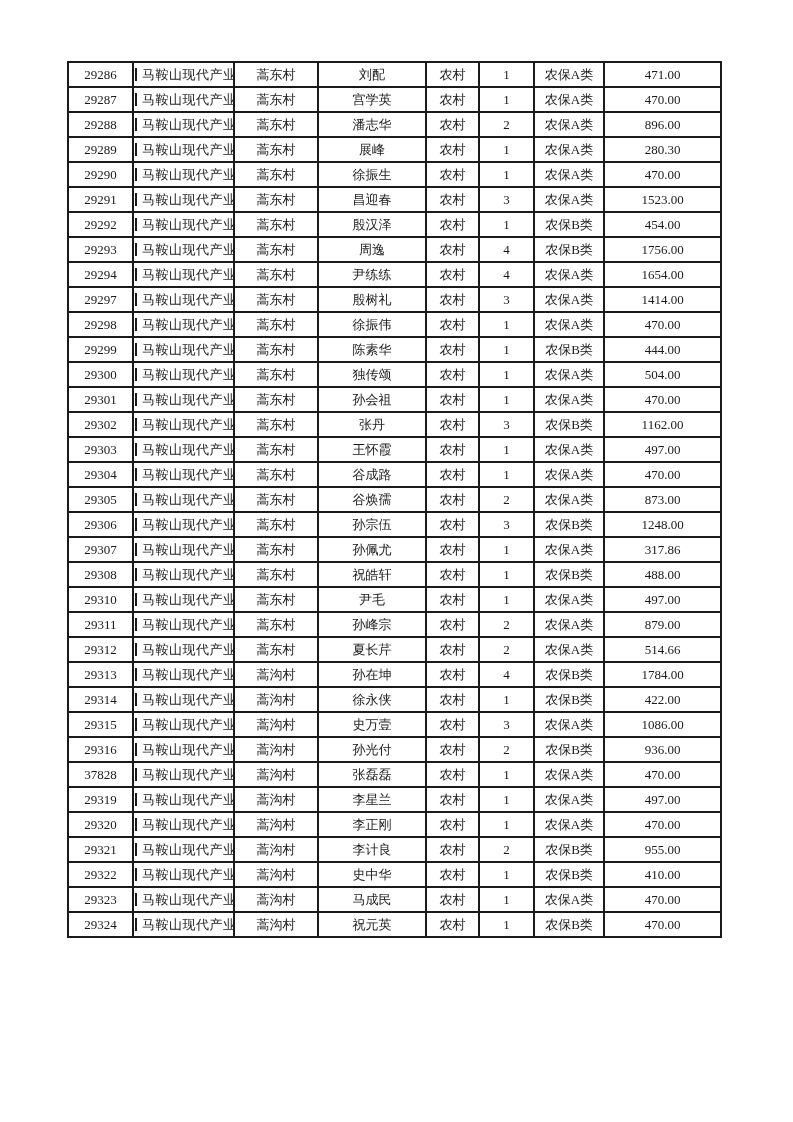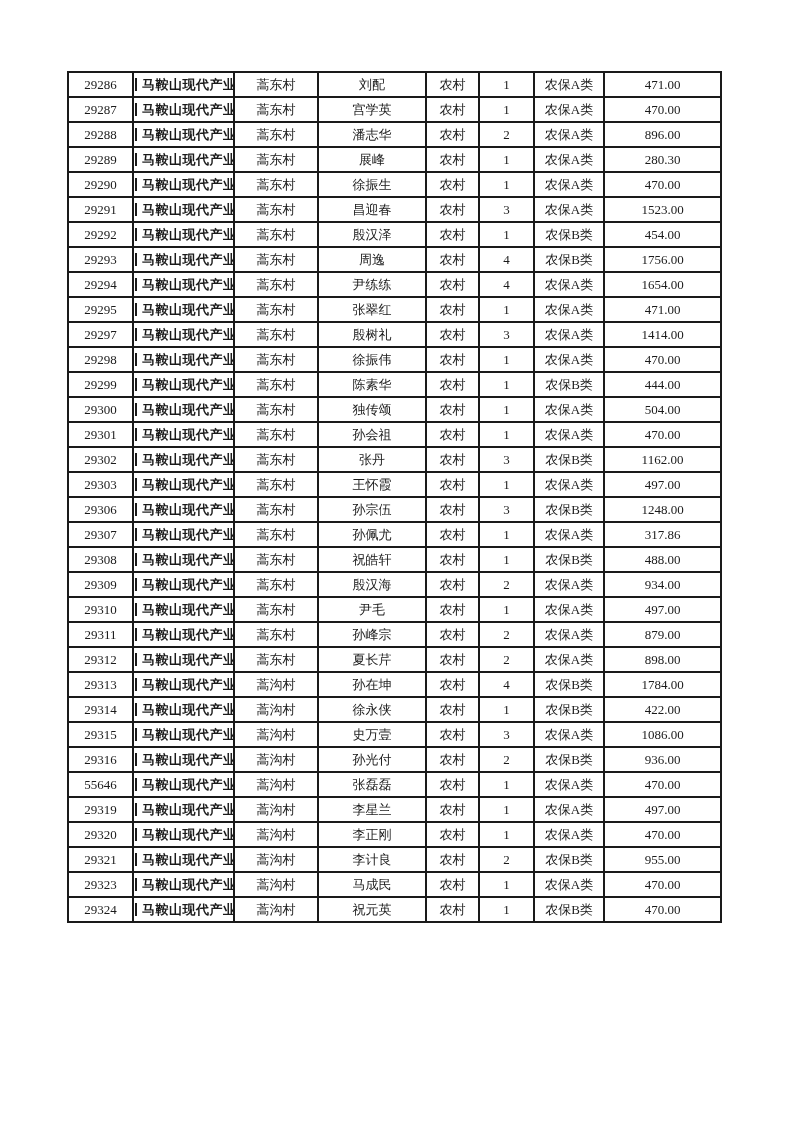--- a/index.html
+++ b/index.html
@@ -11,21 +11,21 @@
     height: 1122px;
     background: #ffffff;
     position: relative;
     overflow: hidden;
     font-family: "Liberation Serif", "DejaVu Serif", serif;
     color: #1a1a1a;
   }
   .doc-table {
     position: absolute;
     left: 67px;
-    top: 71px;
+    top: 61px;
     border-collapse: separate;
     border-spacing: 0;
     table-layout: fixed;
     width: 653px;
     border: 1px solid #1a1a1a;
   }
   .doc-table td {
     border: 1px solid #1a1a1a;
     box-sizing: border-box;
     height: 25px;
@@ -42,21 +42,20 @@
   col.c-org     { width: 101px; }
   col.c-village { width: 84px; }
   col.c-name    { width: 108px; }
   col.c-res     { width: 53px; }
   col.c-count   { width: 55px; }
   col.c-type    { width: 70px; }
   col.c-amount  { width: 117px; }
 
   td.c-org {
     text-align: left;
-    font-weight: bold;
   }
   .org-wrap {
     display: flex;
     align-items: center;
     overflow: hidden;
     white-space: nowrap;
     padding-left: 1px;
   }
   .frag {
     flex: 0 0 auto;
@@ -223,35 +222,20 @@
           </span>
     </td>
     <td class="c-village">蒿东村</td>
     <td class="c-name">尹练练</td>
     <td class="c-res">农村</td>
     <td class="c-count">4</td>
     <td class="c-type">农保A类</td>
     <td class="c-amount">1654.00</td>
   </tr>
 
-  <tr>
-    <td class="c-id">29295</td>
-    <td class="c-org">
-      <span class="org-wrap">
-            <span class="frag"></span>
-            <span class="org-text">马鞍山现代产业</span>
-          </span>
-    </td>
-    <td class="c-village">蒿东村</td>
-    <td class="c-name">张翠红</td>
-    <td class="c-res">农村</td>
-    <td class="c-count">1</td>
-    <td class="c-type">农保A类</td>
-    <td class="c-amount">471.00</td>
-  </tr>
 
 
   <tr>
     <td class="c-id">29297</td>
     <td class="c-org">
       <span class="org-wrap">
             <span class="frag"></span>
             <span class="org-text">马鞍山现代产业</span>
           </span>
     </td>
@@ -352,21 +336,51 @@
           </span>
     </td>
     <td class="c-village">蒿东村</td>
     <td class="c-name">王怀霞</td>
     <td class="c-res">农村</td>
     <td class="c-count">1</td>
     <td class="c-type">农保A类</td>
     <td class="c-amount">497.00</td>
   </tr>
 
-
+  <tr>
+    <td class="c-id">29304</td>
+    <td class="c-org">
+      <span class="org-wrap">
+            <span class="frag"></span>
+            <span class="org-text">马鞍山现代产业</span>
+          </span>
+    </td>
+    <td class="c-village">蒿东村</td>
+    <td class="c-name">谷成路</td>
+    <td class="c-res">农村</td>
+    <td class="c-count">1</td>
+    <td class="c-type">农保A类</td>
+    <td class="c-amount">470.00</td>
+  </tr>
+
+  <tr>
+    <td class="c-id">29305</td>
+    <td class="c-org">
+      <span class="org-wrap">
+            <span class="frag"></span>
+            <span class="org-text">马鞍山现代产业</span>
+          </span>
+    </td>
+    <td class="c-village">蒿东村</td>
+    <td class="c-name">谷焕孺</td>
+    <td class="c-res">农村</td>
+    <td class="c-count">2</td>
+    <td class="c-type">农保A类</td>
+    <td class="c-amount">873.00</td>
+  </tr>
 
   <tr>
     <td class="c-id">29306</td>
     <td class="c-org">
       <span class="org-wrap">
             <span class="frag"></span>
             <span class="org-text">马鞍山现代产业</span>
           </span>
     </td>
     <td class="c-village">蒿东村</td>
@@ -402,213 +416,213 @@
           </span>
     </td>
     <td class="c-village">蒿东村</td>
     <td class="c-name">祝皓轩</td>
     <td class="c-res">农村</td>
     <td class="c-count">1</td>
     <td class="c-type">农保B类</td>
     <td class="c-amount">488.00</td>
   </tr>
 
-  <tr>
-    <td class="c-id">29309</td>
-    <td class="c-org">
-      <span class="org-wrap">
-            <span class="frag"></span>
-            <span class="org-text">马鞍山现代产业</span>
-          </span>
-    </td>
-    <td class="c-village">蒿东村</td>
-    <td class="c-name">殷汉海</td>
+
+  <tr>
+    <td class="c-id">29310</td>
+    <td class="c-org">
+      <span class="org-wrap">
+            <span class="frag"></span>
+            <span class="org-text">马鞍山现代产业</span>
+          </span>
+    </td>
+    <td class="c-village">蒿东村</td>
+    <td class="c-name">尹毛</td>
+    <td class="c-res">农村</td>
+    <td class="c-count">1</td>
+    <td class="c-type">农保A类</td>
+    <td class="c-amount">497.00</td>
+  </tr>
+
+  <tr>
+    <td class="c-id">29311</td>
+    <td class="c-org">
+      <span class="org-wrap">
+            <span class="frag"></span>
+            <span class="org-text">马鞍山现代产业</span>
+          </span>
+    </td>
+    <td class="c-village">蒿东村</td>
+    <td class="c-name">孙峰宗</td>
     <td class="c-res">农村</td>
     <td class="c-count">2</td>
     <td class="c-type">农保A类</td>
-    <td class="c-amount">934.00</td>
-  </tr>
-
-  <tr>
-    <td class="c-id">29310</td>
-    <td class="c-org">
-      <span class="org-wrap">
-            <span class="frag"></span>
-            <span class="org-text">马鞍山现代产业</span>
-          </span>
-    </td>
-    <td class="c-village">蒿东村</td>
-    <td class="c-name">尹毛</td>
+    <td class="c-amount">879.00</td>
+  </tr>
+
+  <tr>
+    <td class="c-id">29312</td>
+    <td class="c-org">
+      <span class="org-wrap">
+            <span class="frag"></span>
+            <span class="org-text">马鞍山现代产业</span>
+          </span>
+    </td>
+    <td class="c-village">蒿东村</td>
+    <td class="c-name">夏长芹</td>
+    <td class="c-res">农村</td>
+    <td class="c-count">2</td>
+    <td class="c-type">农保A类</td>
+    <td class="c-amount">514.66</td>
+  </tr>
+
+  <tr>
+    <td class="c-id">29313</td>
+    <td class="c-org">
+      <span class="org-wrap">
+            <span class="frag"></span>
+            <span class="org-text">马鞍山现代产业</span>
+          </span>
+    </td>
+    <td class="c-village">蒿沟村</td>
+    <td class="c-name">孙在坤</td>
+    <td class="c-res">农村</td>
+    <td class="c-count">4</td>
+    <td class="c-type">农保B类</td>
+    <td class="c-amount">1784.00</td>
+  </tr>
+
+  <tr>
+    <td class="c-id">29314</td>
+    <td class="c-org">
+      <span class="org-wrap">
+            <span class="frag"></span>
+            <span class="org-text">马鞍山现代产业</span>
+          </span>
+    </td>
+    <td class="c-village">蒿沟村</td>
+    <td class="c-name">徐永侠</td>
+    <td class="c-res">农村</td>
+    <td class="c-count">1</td>
+    <td class="c-type">农保B类</td>
+    <td class="c-amount">422.00</td>
+  </tr>
+
+  <tr>
+    <td class="c-id">29315</td>
+    <td class="c-org">
+      <span class="org-wrap">
+            <span class="frag"></span>
+            <span class="org-text">马鞍山现代产业</span>
+          </span>
+    </td>
+    <td class="c-village">蒿沟村</td>
+    <td class="c-name">史万壹</td>
+    <td class="c-res">农村</td>
+    <td class="c-count">3</td>
+    <td class="c-type">农保A类</td>
+    <td class="c-amount">1086.00</td>
+  </tr>
+
+  <tr>
+    <td class="c-id">29316</td>
+    <td class="c-org">
+      <span class="org-wrap">
+            <span class="frag"></span>
+            <span class="org-text">马鞍山现代产业</span>
+          </span>
+    </td>
+    <td class="c-village">蒿沟村</td>
+    <td class="c-name">孙光付</td>
+    <td class="c-res">农村</td>
+    <td class="c-count">2</td>
+    <td class="c-type">农保B类</td>
+    <td class="c-amount">936.00</td>
+  </tr>
+
+
+  <tr>
+    <td class="c-id">37828</td>
+    <td class="c-org">
+      <span class="org-wrap">
+            <span class="frag"></span>
+            <span class="org-text">马鞍山现代产业</span>
+          </span>
+    </td>
+    <td class="c-village">蒿沟村</td>
+    <td class="c-name">张磊磊</td>
+    <td class="c-res">农村</td>
+    <td class="c-count">1</td>
+    <td class="c-type">农保A类</td>
+    <td class="c-amount">470.00</td>
+  </tr>
+
+  <tr>
+    <td class="c-id">29319</td>
+    <td class="c-org">
+      <span class="org-wrap">
+            <span class="frag"></span>
+            <span class="org-text">马鞍山现代产业</span>
+          </span>
+    </td>
+    <td class="c-village">蒿沟村</td>
+    <td class="c-name">李星兰</td>
     <td class="c-res">农村</td>
     <td class="c-count">1</td>
     <td class="c-type">农保A类</td>
     <td class="c-amount">497.00</td>
   </tr>
 
   <tr>
-    <td class="c-id">29311</td>
-    <td class="c-org">
-      <span class="org-wrap">
-            <span class="frag"></span>
-            <span class="org-text">马鞍山现代产业</span>
-          </span>
-    </td>
-    <td class="c-village">蒿东村</td>
-    <td class="c-name">孙峰宗</td>
+    <td class="c-id">29320</td>
+    <td class="c-org">
+      <span class="org-wrap">
+            <span class="frag"></span>
+            <span class="org-text">马鞍山现代产业</span>
+          </span>
+    </td>
+    <td class="c-village">蒿沟村</td>
+    <td class="c-name">李正刚</td>
+    <td class="c-res">农村</td>
+    <td class="c-count">1</td>
+    <td class="c-type">农保A类</td>
+    <td class="c-amount">470.00</td>
+  </tr>
+
+  <tr>
+    <td class="c-id">29321</td>
+    <td class="c-org">
+      <span class="org-wrap">
+            <span class="frag"></span>
+            <span class="org-text">马鞍山现代产业</span>
+          </span>
+    </td>
+    <td class="c-village">蒿沟村</td>
+    <td class="c-name">李计良</td>
     <td class="c-res">农村</td>
     <td class="c-count">2</td>
-    <td class="c-type">农保A类</td>
-    <td class="c-amount">879.00</td>
-  </tr>
-
-  <tr>
-    <td class="c-id">29312</td>
-    <td class="c-org">
-      <span class="org-wrap">
-            <span class="frag"></span>
-            <span class="org-text">马鞍山现代产业</span>
-          </span>
-    </td>
-    <td class="c-village">蒿东村</td>
-    <td class="c-name">夏长芹</td>
-    <td class="c-res">农村</td>
-    <td class="c-count">2</td>
-    <td class="c-type">农保A类</td>
-    <td class="c-amount">898.00</td>
-  </tr>
-
-  <tr>
-    <td class="c-id">29313</td>
-    <td class="c-org">
-      <span class="org-wrap">
-            <span class="frag"></span>
-            <span class="org-text">马鞍山现代产业</span>
-          </span>
-    </td>
-    <td class="c-village">蒿沟村</td>
-    <td class="c-name">孙在坤</td>
-    <td class="c-res">农村</td>
-    <td class="c-count">4</td>
-    <td class="c-type">农保B类</td>
-    <td class="c-amount">1784.00</td>
-  </tr>
-
-  <tr>
-    <td class="c-id">29314</td>
-    <td class="c-org">
-      <span class="org-wrap">
-            <span class="frag"></span>
-            <span class="org-text">马鞍山现代产业</span>
-          </span>
-    </td>
-    <td class="c-village">蒿沟村</td>
-    <td class="c-name">徐永侠</td>
-    <td class="c-res">农村</td>
-    <td class="c-count">1</td>
-    <td class="c-type">农保B类</td>
-    <td class="c-amount">422.00</td>
-  </tr>
-
-  <tr>
-    <td class="c-id">29315</td>
-    <td class="c-org">
-      <span class="org-wrap">
-            <span class="frag"></span>
-            <span class="org-text">马鞍山现代产业</span>
-          </span>
-    </td>
-    <td class="c-village">蒿沟村</td>
-    <td class="c-name">史万壹</td>
-    <td class="c-res">农村</td>
-    <td class="c-count">3</td>
-    <td class="c-type">农保A类</td>
-    <td class="c-amount">1086.00</td>
-  </tr>
-
-  <tr>
-    <td class="c-id">29316</td>
-    <td class="c-org">
-      <span class="org-wrap">
-            <span class="frag"></span>
-            <span class="org-text">马鞍山现代产业</span>
-          </span>
-    </td>
-    <td class="c-village">蒿沟村</td>
-    <td class="c-name">孙光付</td>
-    <td class="c-res">农村</td>
-    <td class="c-count">2</td>
-    <td class="c-type">农保B类</td>
-    <td class="c-amount">936.00</td>
-  </tr>
-
-
-  <tr>
-    <td class="c-id">55646</td>
-    <td class="c-org">
-      <span class="org-wrap">
-            <span class="frag"></span>
-            <span class="org-text">马鞍山现代产业</span>
-          </span>
-    </td>
-    <td class="c-village">蒿沟村</td>
-    <td class="c-name">张磊磊</td>
-    <td class="c-res">农村</td>
-    <td class="c-count">1</td>
-    <td class="c-type">农保A类</td>
-    <td class="c-amount">470.00</td>
-  </tr>
-
-  <tr>
-    <td class="c-id">29319</td>
-    <td class="c-org">
-      <span class="org-wrap">
-            <span class="frag"></span>
-            <span class="org-text">马鞍山现代产业</span>
-          </span>
-    </td>
-    <td class="c-village">蒿沟村</td>
-    <td class="c-name">李星兰</td>
-    <td class="c-res">农村</td>
-    <td class="c-count">1</td>
-    <td class="c-type">农保A类</td>
-    <td class="c-amount">497.00</td>
-  </tr>
-
-  <tr>
-    <td class="c-id">29320</td>
-    <td class="c-org">
-      <span class="org-wrap">
-            <span class="frag"></span>
-            <span class="org-text">马鞍山现代产业</span>
-          </span>
-    </td>
-    <td class="c-village">蒿沟村</td>
-    <td class="c-name">李正刚</td>
-    <td class="c-res">农村</td>
-    <td class="c-count">1</td>
-    <td class="c-type">农保A类</td>
-    <td class="c-amount">470.00</td>
-  </tr>
-
-  <tr>
-    <td class="c-id">29321</td>
-    <td class="c-org">
-      <span class="org-wrap">
-            <span class="frag"></span>
-            <span class="org-text">马鞍山现代产业</span>
-          </span>
-    </td>
-    <td class="c-village">蒿沟村</td>
-    <td class="c-name">李计良</td>
-    <td class="c-res">农村</td>
-    <td class="c-count">2</td>
     <td class="c-type">农保B类</td>
     <td class="c-amount">955.00</td>
   </tr>
 
+  <tr>
+    <td class="c-id">29322</td>
+    <td class="c-org">
+      <span class="org-wrap">
+            <span class="frag"></span>
+            <span class="org-text">马鞍山现代产业</span>
+          </span>
+    </td>
+    <td class="c-village">蒿沟村</td>
+    <td class="c-name">史中华</td>
+    <td class="c-res">农村</td>
+    <td class="c-count">1</td>
+    <td class="c-type">农保B类</td>
+    <td class="c-amount">410.00</td>
+  </tr>
 
   <tr>
     <td class="c-id">29323</td>
     <td class="c-org">
       <span class="org-wrap">
             <span class="frag"></span>
             <span class="org-text">马鞍山现代产业</span>
           </span>
     </td>
     <td class="c-village">蒿沟村</td>

